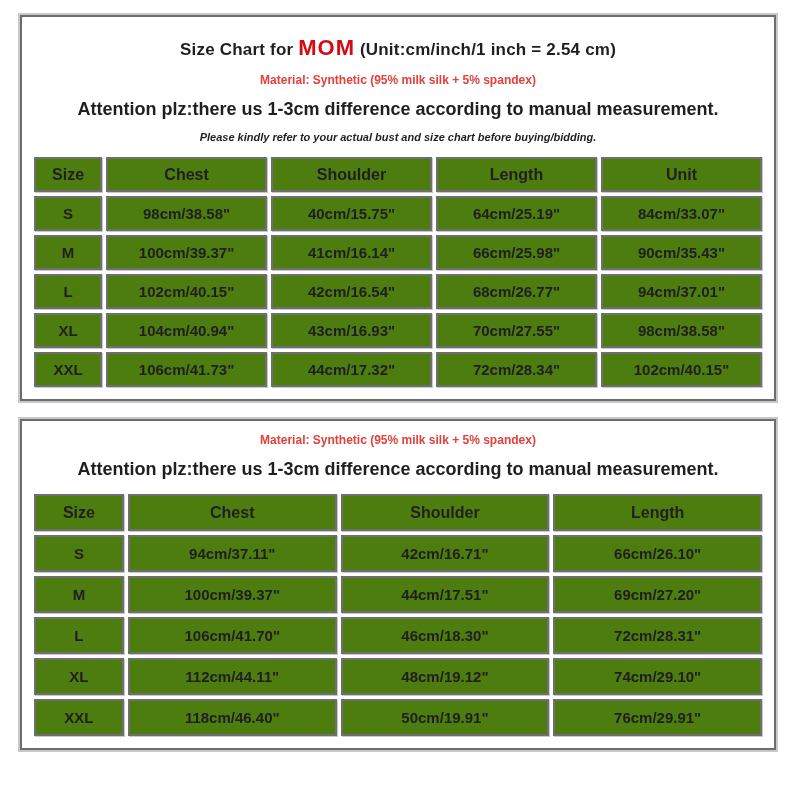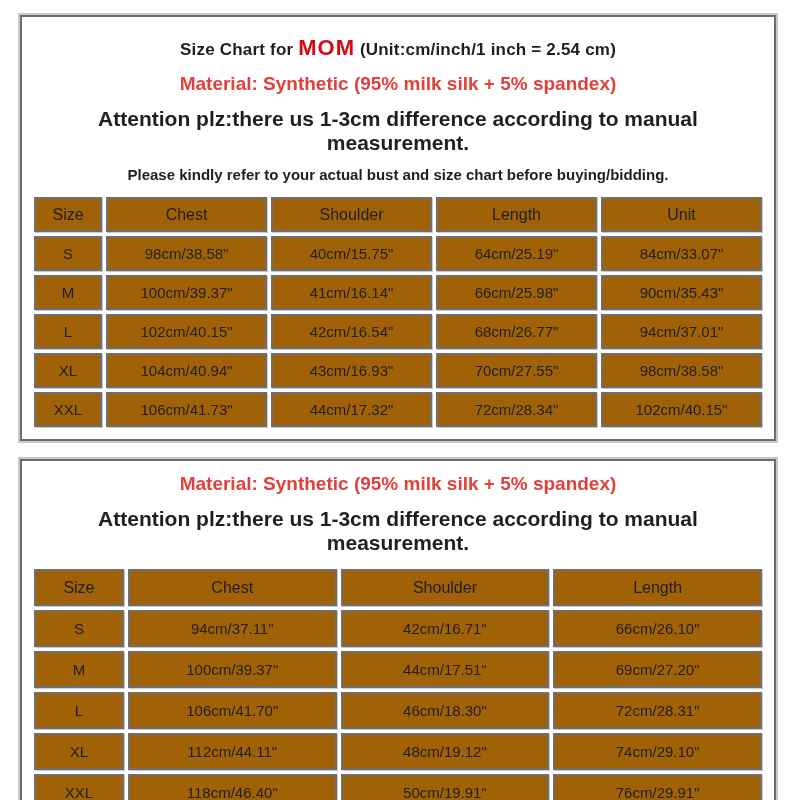--- a/index.html
+++ b/index.html
@@ -35,46 +35,47 @@
     margin: 18px 0 0 0;
     letter-spacing: 0.2px;
   }
   .title .chart-name {
     font-size: 22px;
     color: #d60a12;
     letter-spacing: 1px;
   }
   .material-line {
     color: #e2403a;
-    font-size: 19px;
+    font-size: 12px;
     margin: 12px 0 0 0;
   }
   .attention-line {
-    font-size: 21px;
+    font-size: 18px;
     margin: 12px 0 0 0;
   }
   .note-line {
-    font-size: 15px;
+    font-size: 11px;
     margin: 11px 0 0 0;
+    font-style: italic;
   }
   table.size-table {
     width: 100%;
     border-collapse: separate;
     border-spacing: 4px;
     margin-top: 10px;
     table-layout: fixed;
   }
   table.size-table th,
   table.size-table td {
     border: 2px solid #6f6f6f;
     box-shadow: 1px 1px 0 #c9c9c9;
-    background: #a16207;
+    background: #4d7c0f;
     text-align: center;
     vertical-align: middle;
-    font-weight: normal;
+    font-weight: bold;
     padding: 0;
   }
   .mom-table th { height: 31px; font-size: 16px; }
   .mom-table td { height: 31px; font-size: 15px; }
   .dad-table th { height: 33px; font-size: 16px; }
   .dad-table td { height: 33px; font-size: 15px; }
   .mom-table th:first-child,
   .mom-table td:first-child { width: 9%; }
   .dad-table th:first-child,
   .dad-table td:first-child { width: 12%; }

